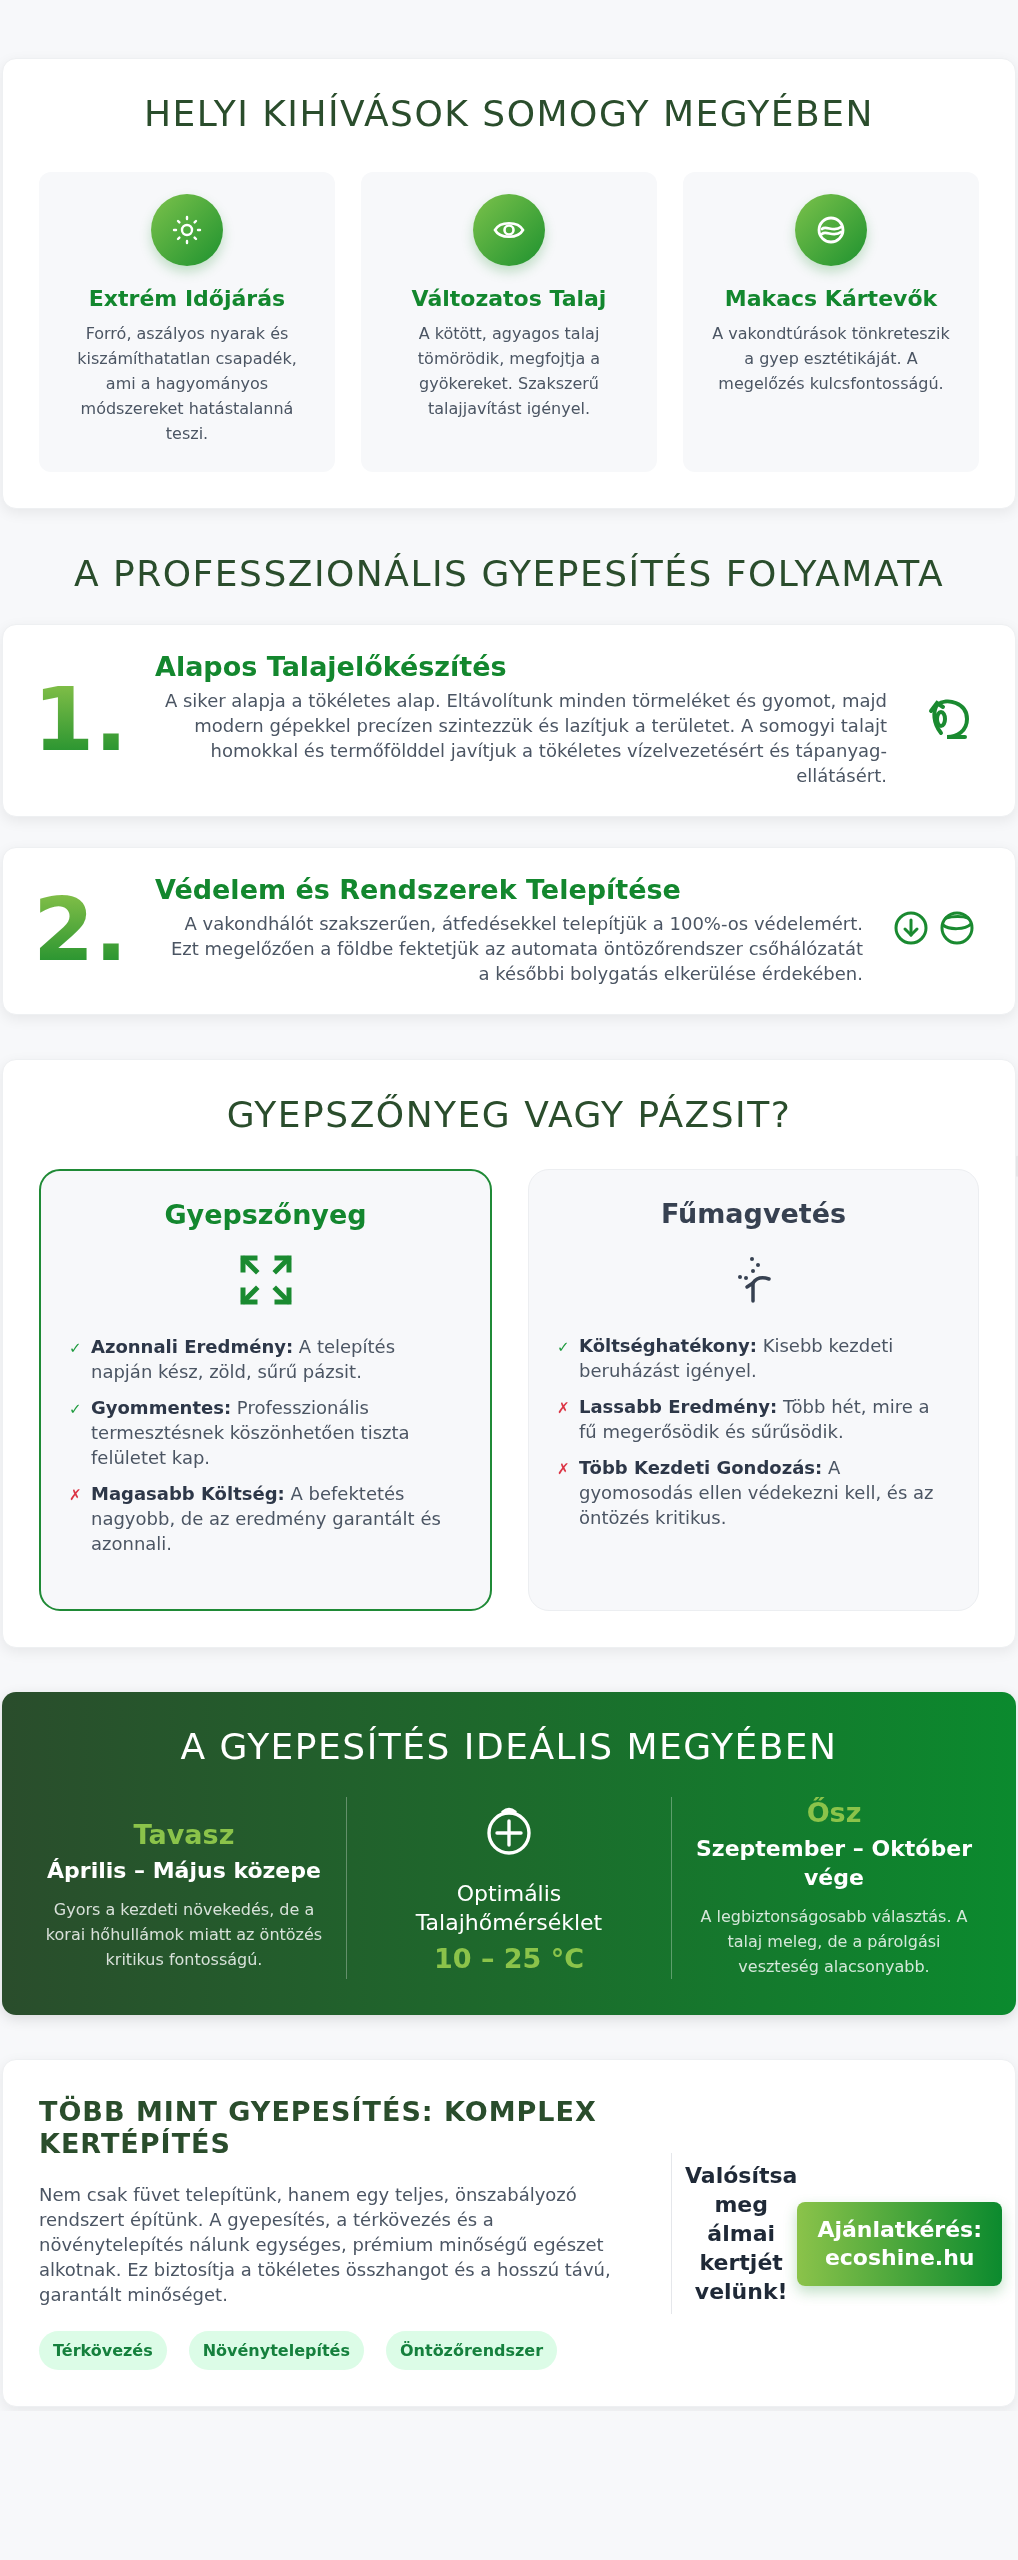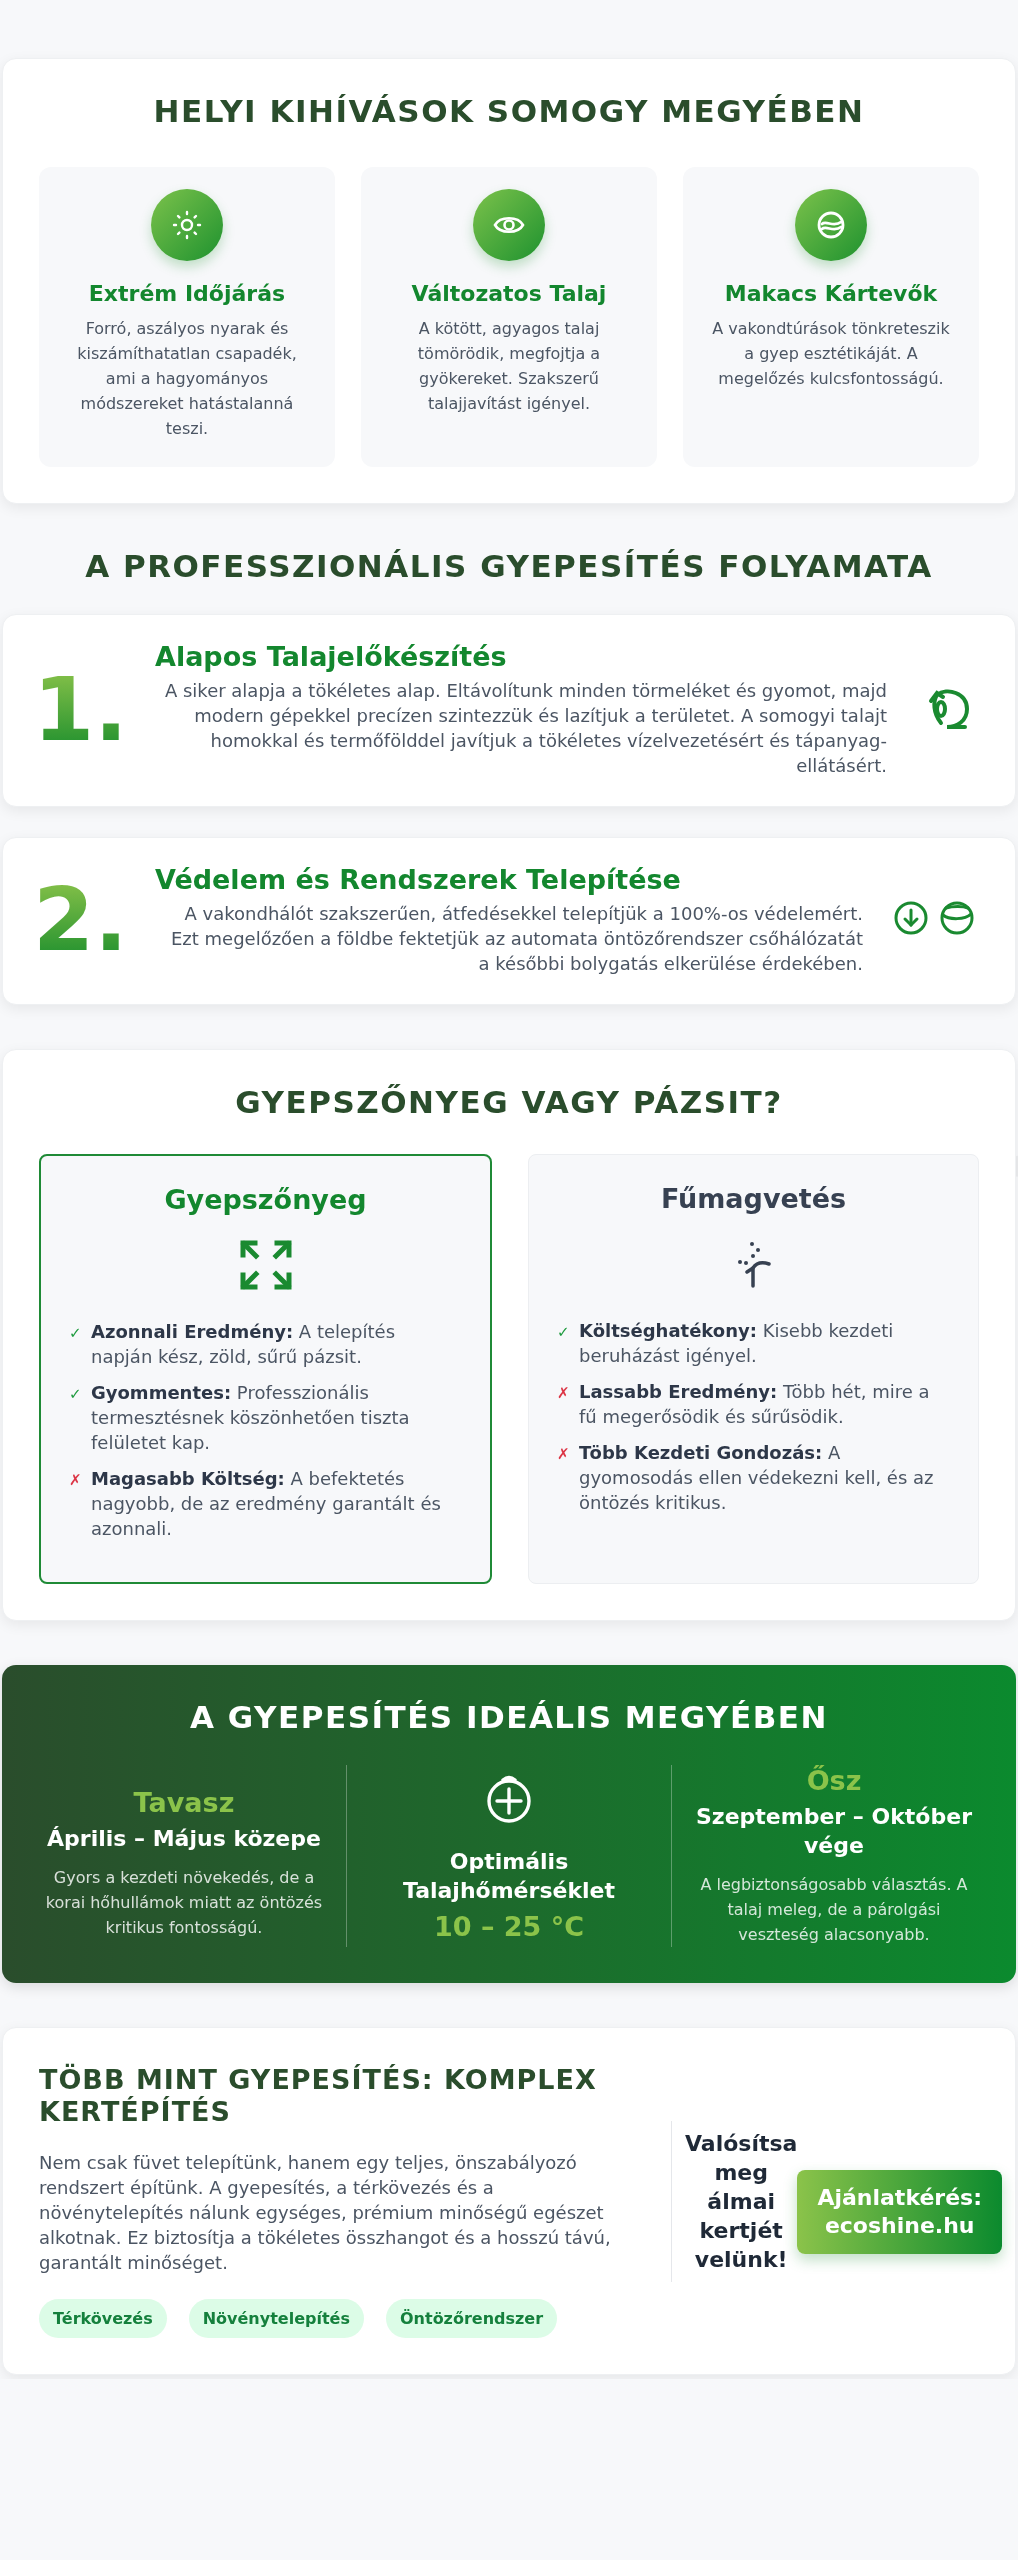--- a/index.html
+++ b/index.html
@@ -42,21 +42,21 @@
     background: #ffffff;
     border-radius: 14px;
     margin: 0 2px;
     box-shadow: 0 4px 14px rgba(0,0,0,0.07);
     border: 1px solid #eef0f2;
   }
 
   
   .challenges { margin-top: 58px; padding: 34px 36px 36px; }
   .sec-title {
-    text-align: center; font-size: 31px; font-weight: bold;
+    text-align: center; font-size: 36px; font-weight: normal;
     color: #2a4d2c; letter-spacing: 1.5px;
   }
   .ch-grid { display: flex; gap: 26px; margin-top: 38px; }
   .ch-item {
     flex: 1; background: #f7f8fa; border-radius: 12px;
     padding: 22px 22px 26px; text-align: center; min-height: 295px;
   }
   .ch-icon {
     width: 72px; height: 72px; border-radius: 50%;
     background: linear-gradient(135deg, #7cc24b, #1e922f);
@@ -81,22 +81,22 @@
   }
   .step-body { flex: 1; }
   .step-body h3 { font-size: 27px; font-weight: bold; color: #13872e; }
   .step-body p { font-size: 18px; line-height: 25px; color: #4b5563; margin-top: 6px; padding-right: 30px; text-align: right; }
   .step-icons { display: flex; gap: 10px; align-items: center; }
 
   
   .compare { margin-top: 44px; padding: 34px 36px 36px; }
   .cmp-grid { display: flex; gap: 36px; margin-top: 34px; }
   .cmp-col {
-    flex: 1; border-radius: 8px; background: #f7f8fa;
-    padding: 28px 28px 30px; border: 1px solid #eceef1;
+    flex: 1; border-radius: 21px; background: #f7f8fa;
+    padding: 28px 28px 42px; border: 1px solid #eceef1;
   }
   .cmp-col.featured { border: 2px solid #1f8a36; }
   .cmp-col h3 { text-align: center; font-size: 27px; font-weight: bold; }
   .cmp-col.featured h3 { color: #13872e; }
   .cmp-col.plain h3 { color: #374151; }
   .cmp-icon { display: flex; justify-content: center; margin: 22px 0 26px; }
   .cmp-list { list-style: none; }
   .cmp-list li {
     display: flex; font-size: 18px; line-height: 25px; color: #4b5563; margin-bottom: 11px;
   }
@@ -112,21 +112,21 @@
     color: #fff;
     box-shadow: 0 4px 14px rgba(0,0,0,0.12);
   }
   .timing .sec-title { color: #fff; }
   .tm-grid { display: flex; margin-top: 30px; }
   .tm-col { flex: 1; text-align: center; padding: 0 16px; }
   .tm-col.mid { border-left: 1px solid rgba(255,255,255,0.3); border-right: 1px solid rgba(255,255,255,0.3); }
   .season { font-size: 27px; font-weight: bold; color: #8bc34a; }
   .period { font-size: 22px; font-weight: bold; color: #fff; margin-top: 6px; line-height: 29px; }
   .tm-desc { font-size: 16px; line-height: 25px; color: rgba(255,255,255,0.82); margin-top: 12px; }
-  .opt-label { font-size: 22px; font-weight: bold; line-height: 29px; margin-top: 22px; }
+  .opt-label { font-size: 22px; font-weight: normal; line-height: 29px; margin-top: 22px; }
   .opt-val { font-size: 27px; font-weight: bold; color: #8bc34a; margin-top: 6px; }
 
   
   .more { margin-top: 44px; padding: 36px 36px 36px; display: flex; margin-bottom: 4px; }
   .more-left { flex: 1; padding-right: 40px; }
   .more-left h2 { font-size: 27px; font-weight: bold; color: #2a4d2c; letter-spacing: 1px; line-height: 32px; }
   .more-left p { font-size: 18px; line-height: 25px; color: #4b5563; margin-top: 22px; }
   .tags { display: flex; gap: 22px; margin-top: 24px; }
   .tag {
     background: #dcfce7; color: #15803d; font-weight: bold; font-size: 16px;

